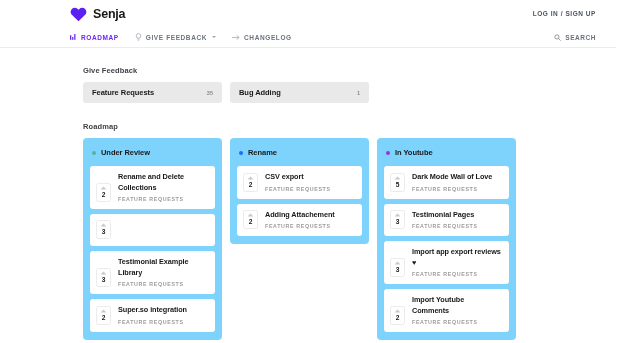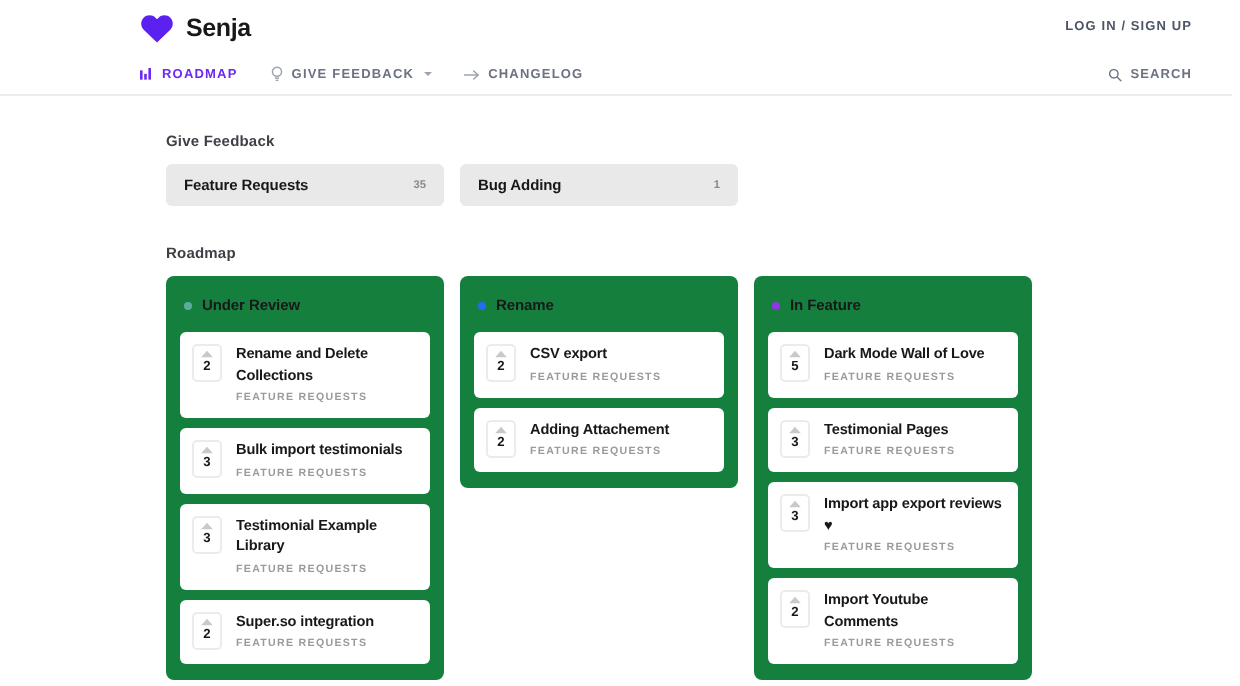--- a/index.html
+++ b/index.html
@@ -75,40 +75,40 @@
     display: flex; align-items: center;
     padding: 0 9px;
   }
   .feedback-title { font-size: 7.5px; font-weight: 700; color: #18181b; letter-spacing: -0.05px; }
   .feedback-count { margin-left: auto; font-size: 5.6px; font-weight: 600; color: #8b8b8b; }
 
   
   .roadmap { display: flex; gap: 8px; }
   .column {
     flex: 0 0 139px;
-    background: #15803d;
+    background: #7dd3fc;
     border-radius: 4px;
     padding: 7px 7px 8px 7px;
     align-self: flex-start;
   }
   .col-head {
     display: flex; align-items: center; gap: 5px;
     padding: 1px 2px 0 2px;
     height: 14px;
   }
   .dot { width: 4px; height: 4px; border-radius: 50%; display: block; }
   .col-title { font-size: 7.5px; font-weight: 700; color: #18181b; letter-spacing: -0.05px; }
 
   .cards { margin-top: 7px; display: flex; flex-direction: column; gap: 5px; }
   .card {
     background: #ffffff;
     border-radius: 3px;
     padding: 6px 7px 7px 6px;
     display: flex; gap: 7px;
-    align-items: flex-start;
+    align-items: flex-end;
   }
   .vote {
     flex: 0 0 auto;
     width: 15px;
     border: 1px solid #ebebeb;
     border-radius: 2.5px;
     background: #fff;
     display: flex; flex-direction: column; align-items: center;
     padding: 2px 0 2px 0;
   }
@@ -228,24 +228,20 @@
               <div class="card-tag">FEATURE REQUESTS</div>
             </div>
           </div>
           <div class="card">
             <div class="vote">
               <svg class="vote-arrow" width="7" height="4" viewBox="0 0 10 6" xmlns="http://www.w3.org/2000/svg">
                   <path d="M5 0.6 9.4 5.4H0.6z" fill="#c9c9c9"></path>
                 </svg>
               <span class="vote-count">3</span>
             </div>
-            <div class="card-body">
-              <div class="card-title">Bulk import testimonials</div>
-              <div class="card-tag">FEATURE REQUESTS</div>
-            </div>
           </div>
           <div class="card">
             <div class="vote">
               <svg class="vote-arrow" width="7" height="4" viewBox="0 0 10 6" xmlns="http://www.w3.org/2000/svg">
                   <path d="M5 0.6 9.4 5.4H0.6z" fill="#c9c9c9"></path>
                 </svg>
               <span class="vote-count">3</span>
             </div>
             <div class="card-body">
               <div class="card-title">Testimonial Example Library</div>
@@ -296,21 +292,21 @@
               <div class="card-title">Adding Attachement</div>
               <div class="card-tag">FEATURE REQUESTS</div>
             </div>
           </div>
         </div>
       </div>
 
       <div class="column">
         <div class="col-head">
           <span class="dot" style="background:#9333ea"></span>
-          <span class="col-title">In Feature</span>
+          <span class="col-title">In Youtube</span>
         </div>
         <div class="cards">
           <div class="card">
             <div class="vote">
               <svg class="vote-arrow" width="7" height="4" viewBox="0 0 10 6" xmlns="http://www.w3.org/2000/svg">
                   <path d="M5 0.6 9.4 5.4H0.6z" fill="#c9c9c9"></path>
                 </svg>
               <span class="vote-count">5</span>
             </div>
             <div class="card-body">

